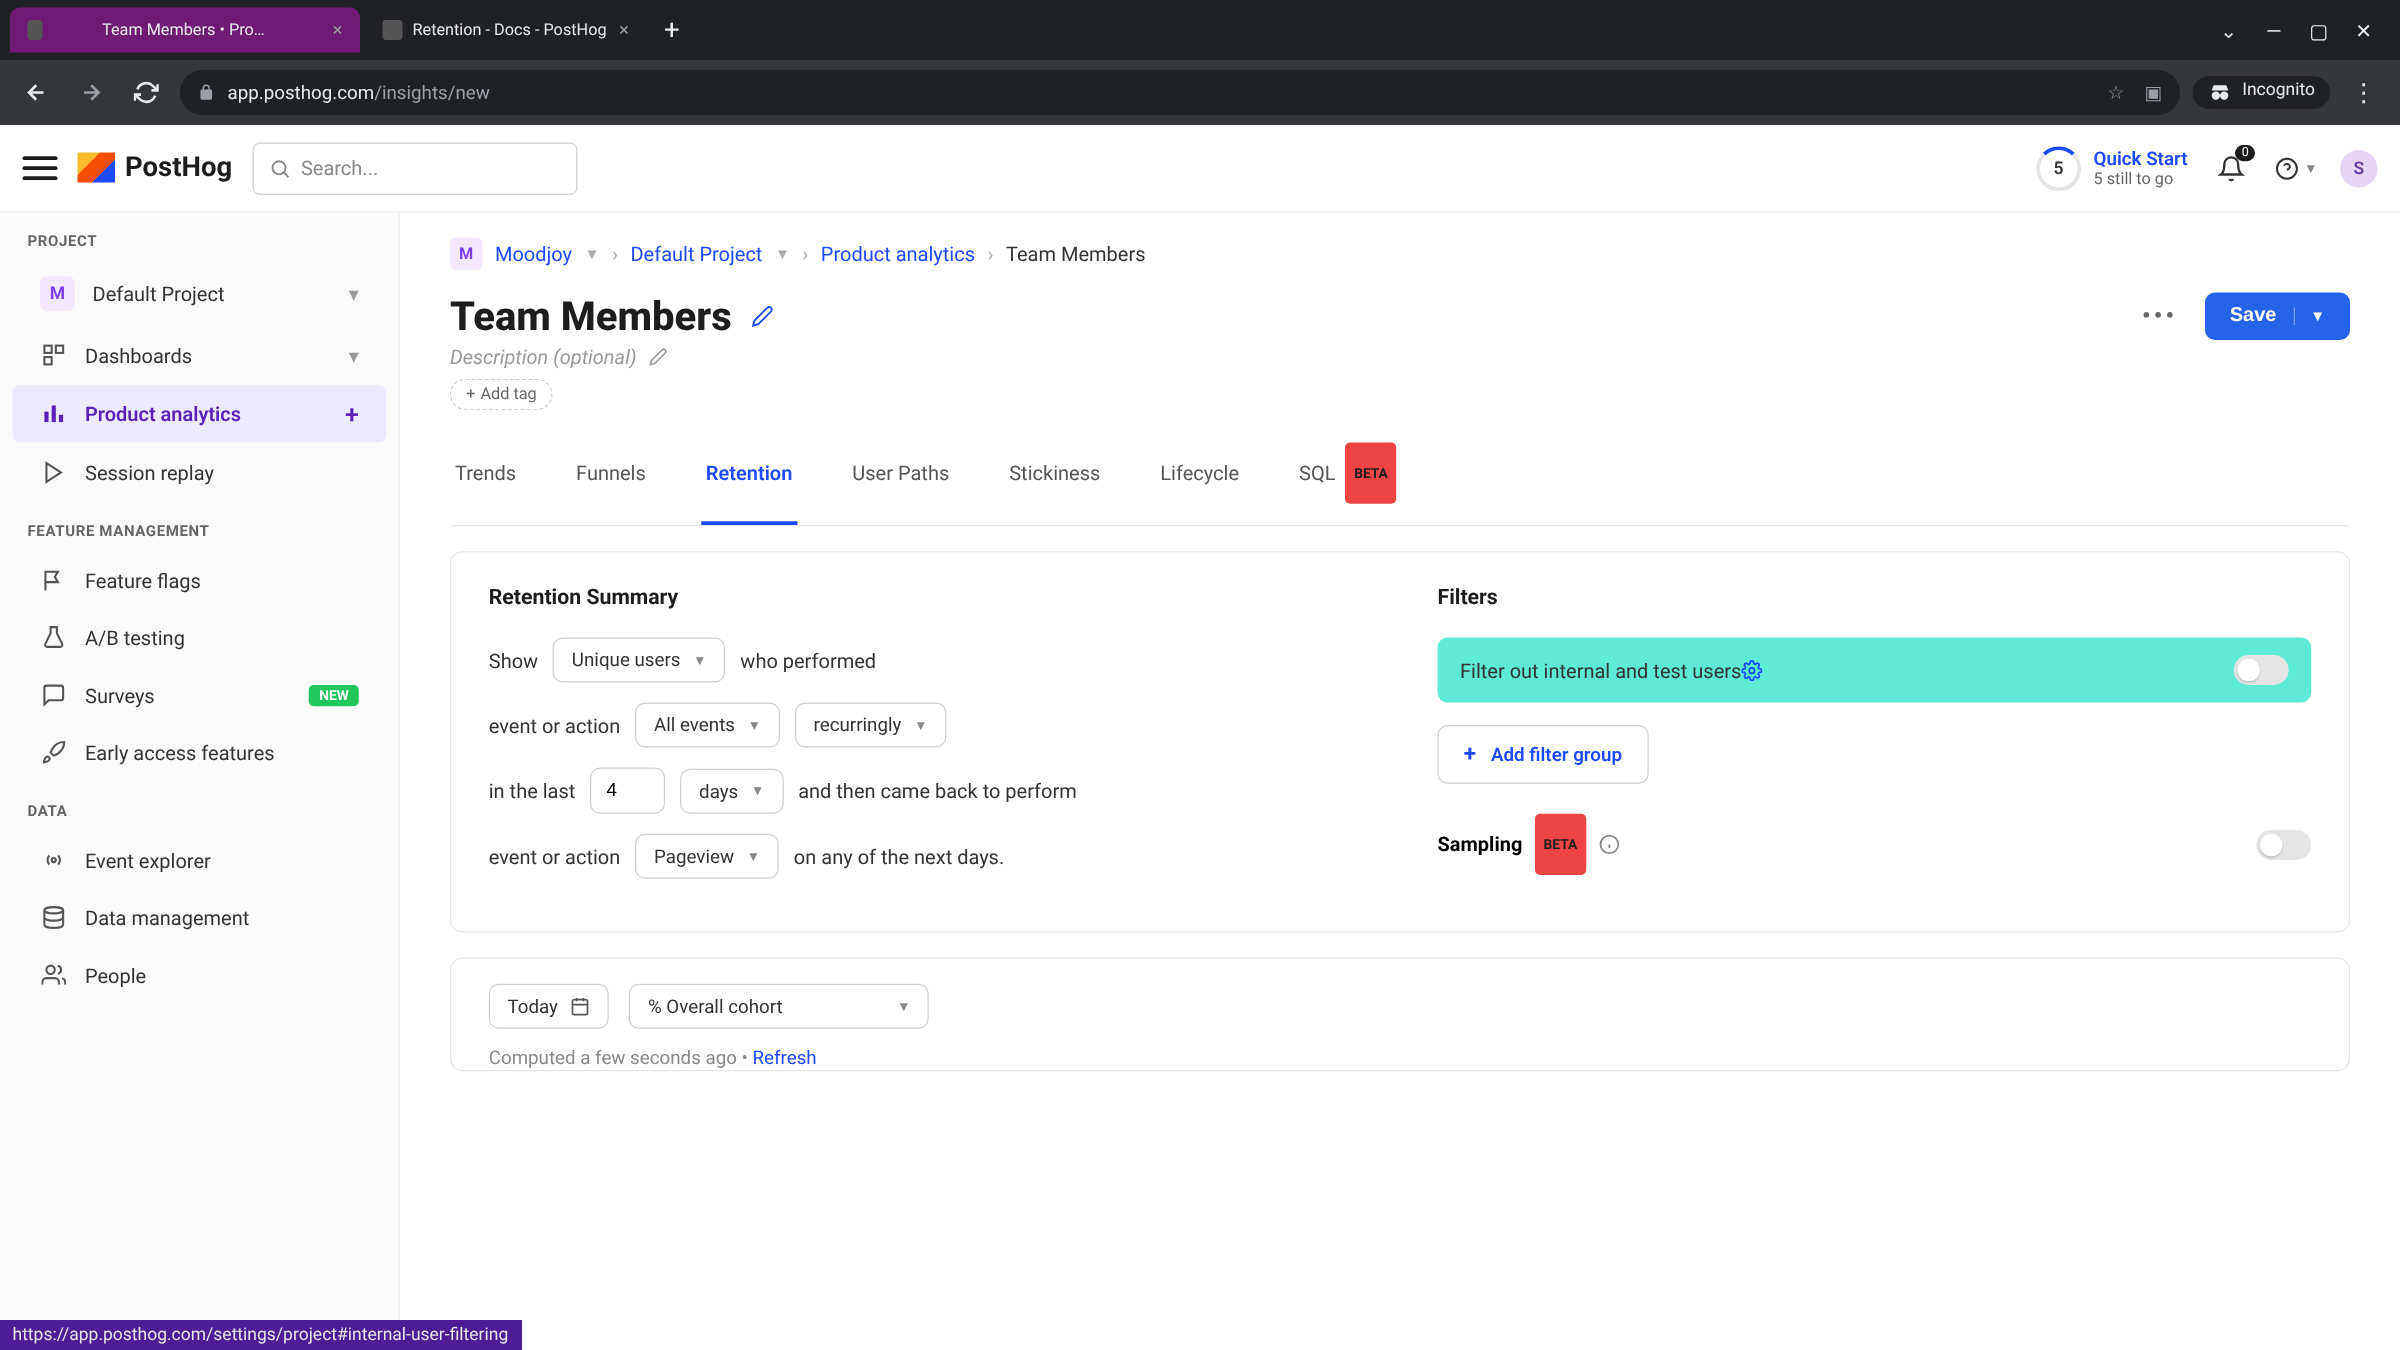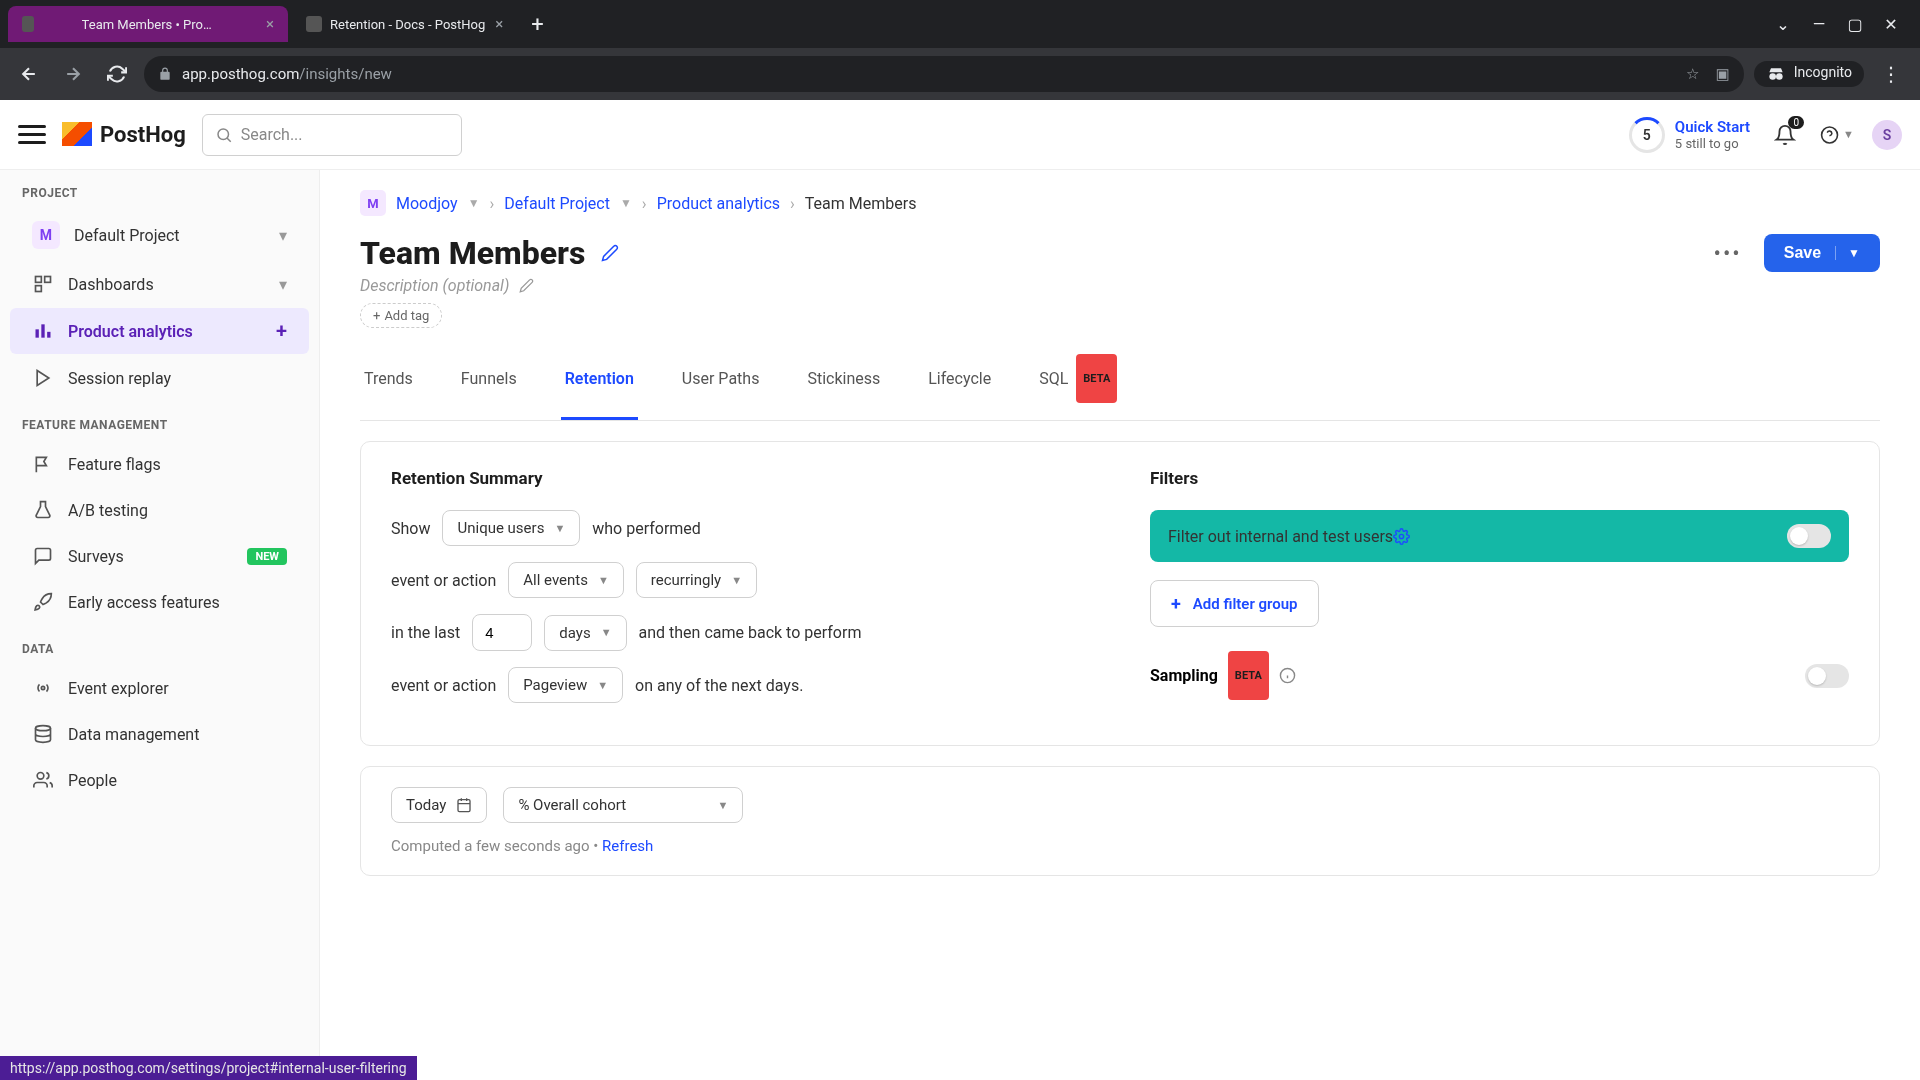--- a/index.html
+++ b/index.html
@@ -89,31 +89,31 @@
 .card-col { flex:1; }
 .card-title { font-size:17px; font-weight:700; color:#1d1d1d; margin-bottom:22px; }
 .sentence-row { display:flex; align-items:center; flex-wrap:wrap; gap:12px; font-size:16px; color:#333; margin-bottom:16px; }
 .select-pill { display:inline-flex; align-items:center; gap:10px; border:1px solid #d0d0d0; border-radius:8px; padding:8px 14px; cursor:pointer; background:#fff; font-size:15px; color:#333; }
 .select-pill .caret { color:#888; font-size:11px; }
 .num-input { width:60px; border:1px solid #d0d0d0; border-radius:8px; padding:9px 12px; font-size:15px; text-align:left; }
 .learn-more { color:#666; font-size:15px; margin-top:10px; }
 .learn-more a { color:#1d4aff; text-decoration:none; }
 
 
-.filter-row { background:#14b8a6; border-radius:8px; padding:14px 18px; display:flex; align-items:center; gap:0; margin-bottom:18px; }
+.filter-row { background:#5eead4; border-radius:8px; padding:14px 18px; display:flex; align-items:center; gap:0; margin-bottom:18px; }
 .filter-text { font-size:16px; color:#333; }
 .gear-link { color:#1d4aff; font-size:17px; cursor:pointer; }
 .toggle { margin-left:auto; width:44px; height:24px; background:#e5e5e5; border-radius:12px; position:relative; cursor:pointer; }
 .toggle::after { content:''; position:absolute; width:18px; height:18px; background:#fff; border-radius:50%; top:3px; left:3px; box-shadow:0 1px 2px rgba(0,0,0,0.2); }
 .add-filter-btn { display:inline-flex; align-items:center; gap:12px; border:1px solid #d0d0d0; border-radius:8px; padding:12px 20px; color:#1d4aff; font-weight:600; font-size:15px; cursor:pointer; background:#fff; }
 .sampling-row { display:flex; align-items:center; gap:10px; margin-top:24px; font-size:16px; }
 .info-icon { color:#888; cursor:pointer; }
 
 
-.card2 { border:1px solid #e5e5e5; border-radius:10px; padding:20px 30px 20px; margin-top:20px; }
+.card2 { border:1px solid #e5e5e5; border-radius:10px; padding:20px 30px 1px; margin-top:20px; }
 .card2-top { display:flex; align-items:center; gap:16px; margin-bottom:14px; }
 .computed { color:#888; font-size:15px; }
 .computed a { color:#1d4aff; text-decoration:none; }
 
 
 .status-bar { position:fixed; bottom:0; left:0; background:#4c1d95; color:#e5e5e5; font-size:14px; padding:4px 10px; z-index:100; }
 
 svg { display:block; }
 </style>
 </head>

